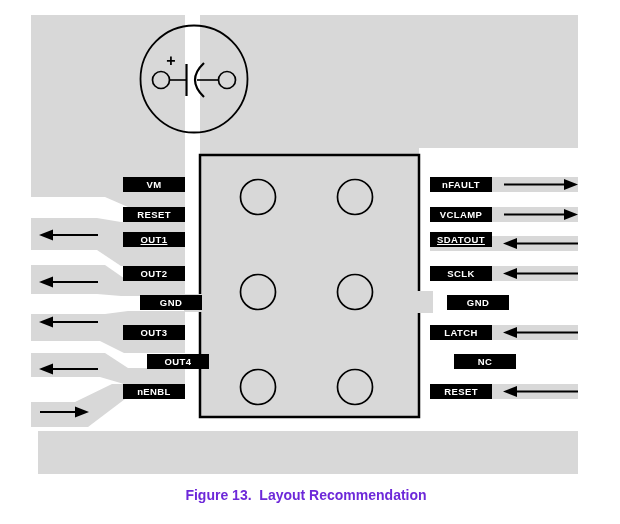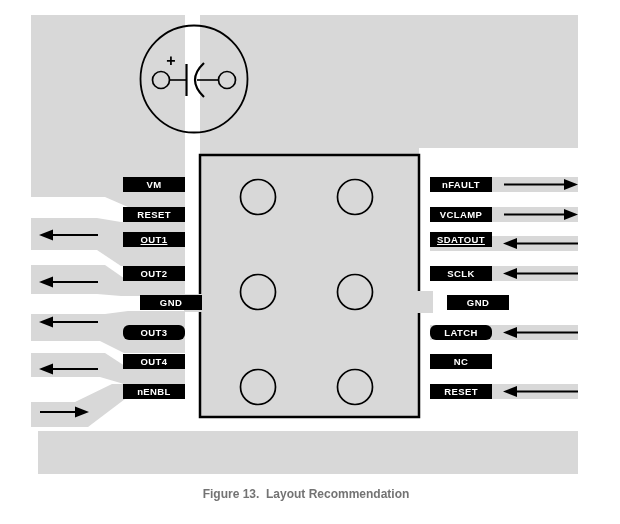--- a/index.html
+++ b/index.html
@@ -5,23 +5,23 @@
   html,body{margin:0;padding:0;background:#ffffff;}
   #stage{position:relative;width:620px;height:524px;background:#ffffff;overflow:hidden;
          font-family:"Liberation Sans",sans-serif;}
   #diagram-svg{position:absolute;left:0;top:0;}
   .pin-label{position:absolute;width:62px;height:15px;background:#000000;color:#ffffff;
              font-size:9.5px;font-weight:bold;line-height:15px;text-align:center;
              letter-spacing:0.4px;white-space:nowrap;}
   .pl-left{left:123px;}
   .pl-right{left:430px;}
   .r0{top:177px;} .r1{top:207px;} .r2{top:232px;text-decoration:underline;} .r3{top:266px;}
-  .r4{top:295px;margin-left:17px;} .r5{top:325px;border-radius:6px;} .r6{top:354px;} .r7{top:384px;}
+  .r4{top:295px;margin-left:17px;} .r5{top:325px;} .r6{top:354px;margin-left:24px;} .r7{top:384px;}
   #caption{position:absolute;left:116px;top:487px;width:380px;text-align:center;
-           color:#737373;font-size:12px;font-weight:bold;white-space:pre;}
+           color:#6d28d9;font-size:14px;font-weight:bold;white-space:pre;}
 </style>
 </head>
 <body>
 
 <div id="stage">
 
 <svg id="diagram-svg" width="620" height="524" viewBox="0 0 620 524">
 
   <g>
     <rect x="31" y="15" width="154" height="412" fill="#d8d8d8"></rect>

